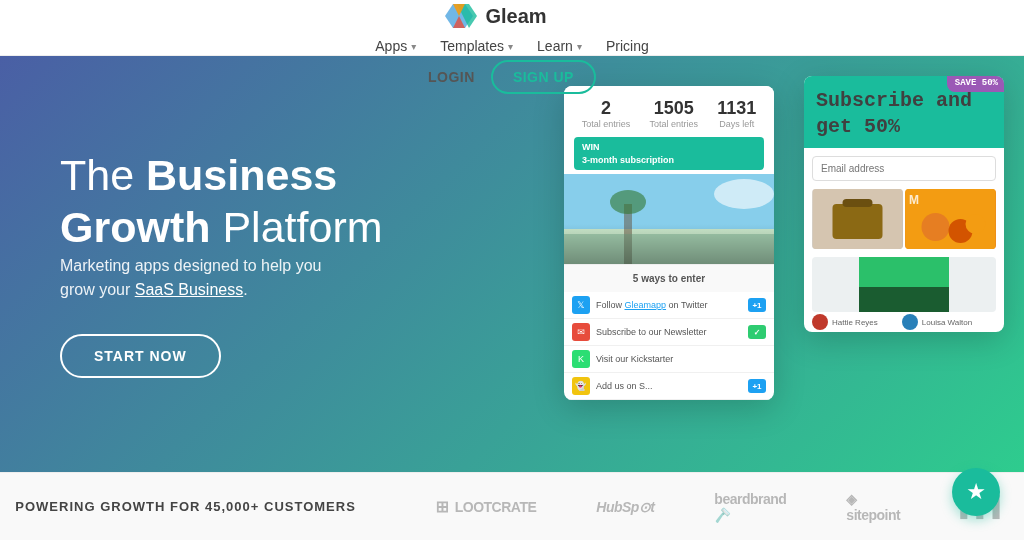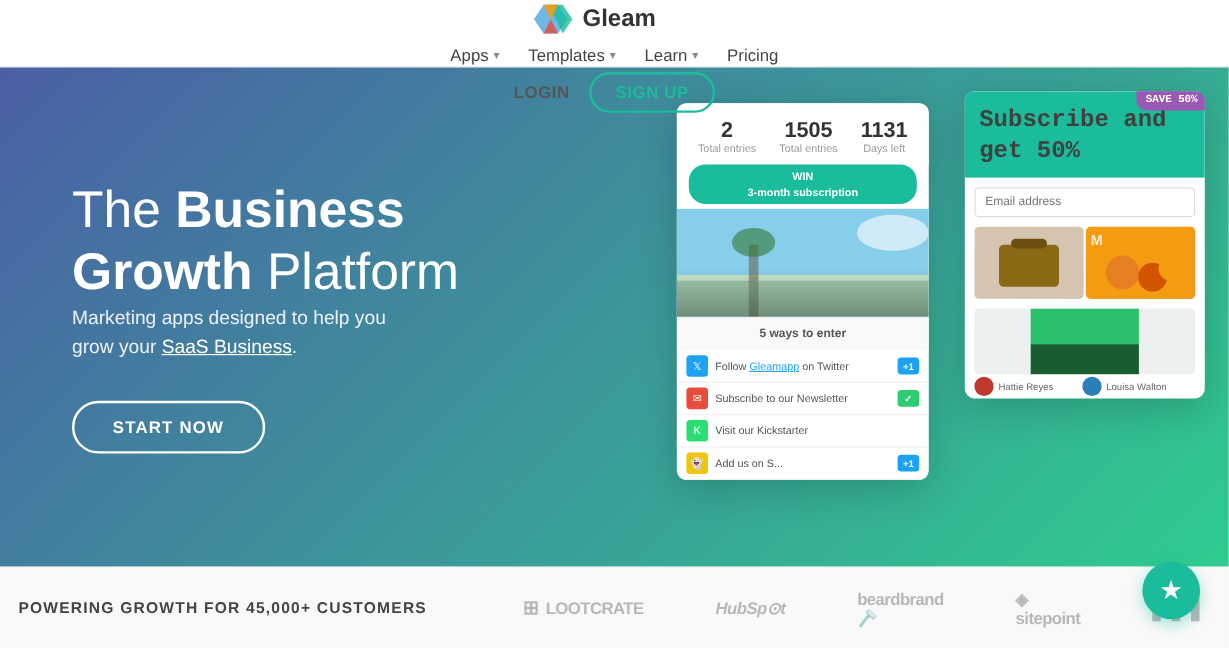--- a/index.html
+++ b/index.html
@@ -164,22 +164,21 @@
       font-size: 9px;
       color: #999;
     }
     .card1-win-badge {
       background: #1abc9c;
       color: #fff;
       font-size: 9px;
       font-weight: 700;
       padding: 4px 8px;
       margin: 0 10px 4px;
-      border-radius: 14px;
-      text-align: center;
+      border-radius: 4px;
       line-height: 1.4;
     }
     .card1-img {
       width: 100%;
       height: 90px;
       background: linear-gradient(180deg, #87CEEB 0%, #c8e6c9 50%, #a5d6a7 100%);
       position: relative;
       overflow: hidden;
     }
     .card1-img-overlay {

